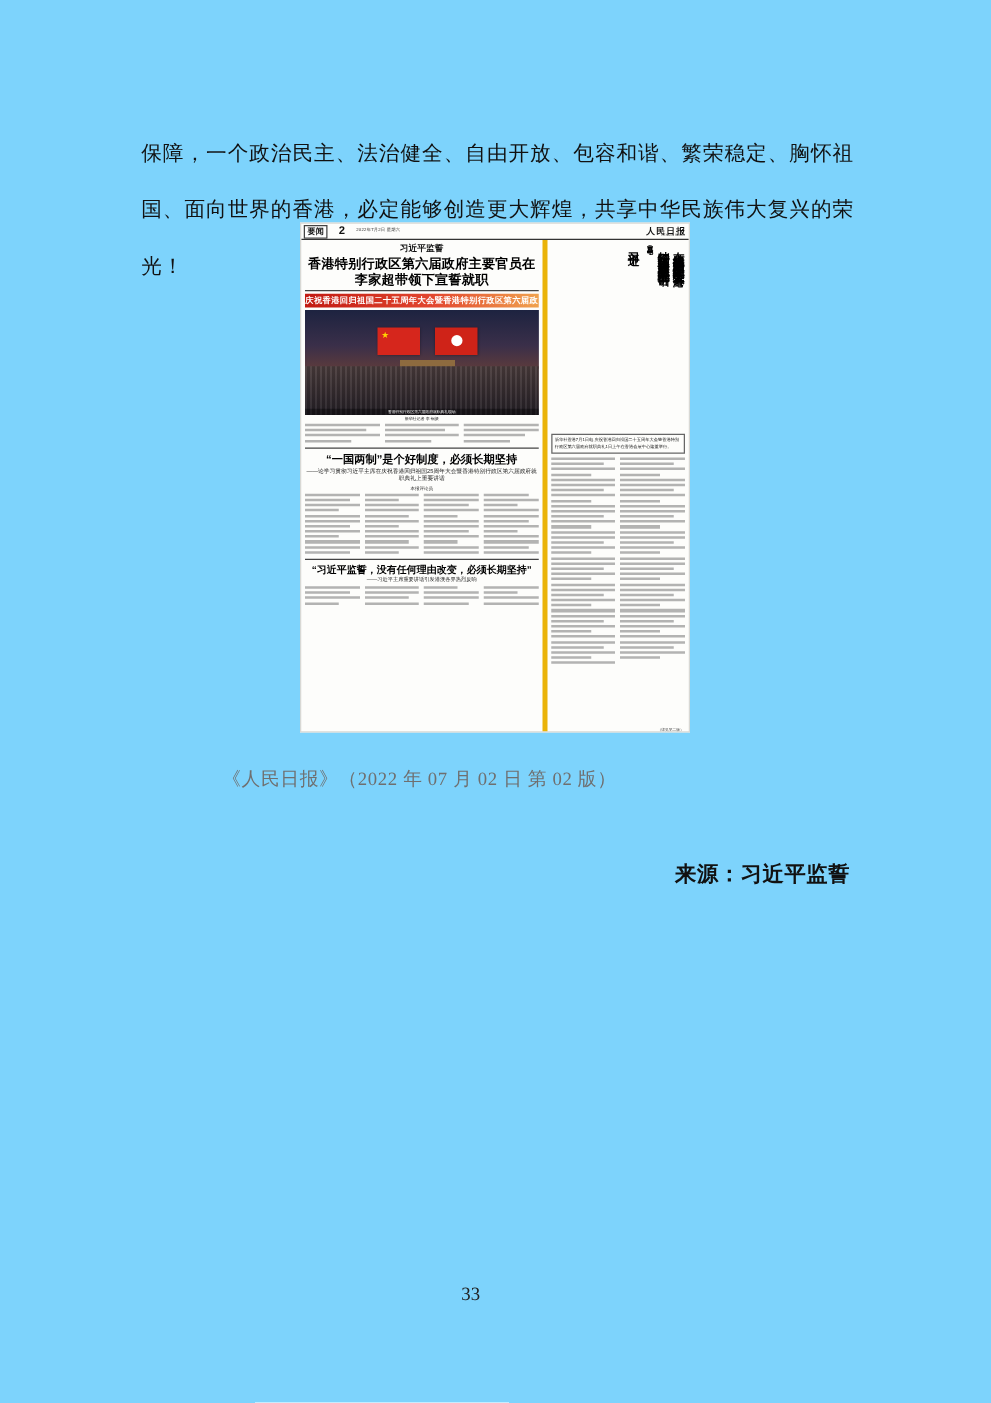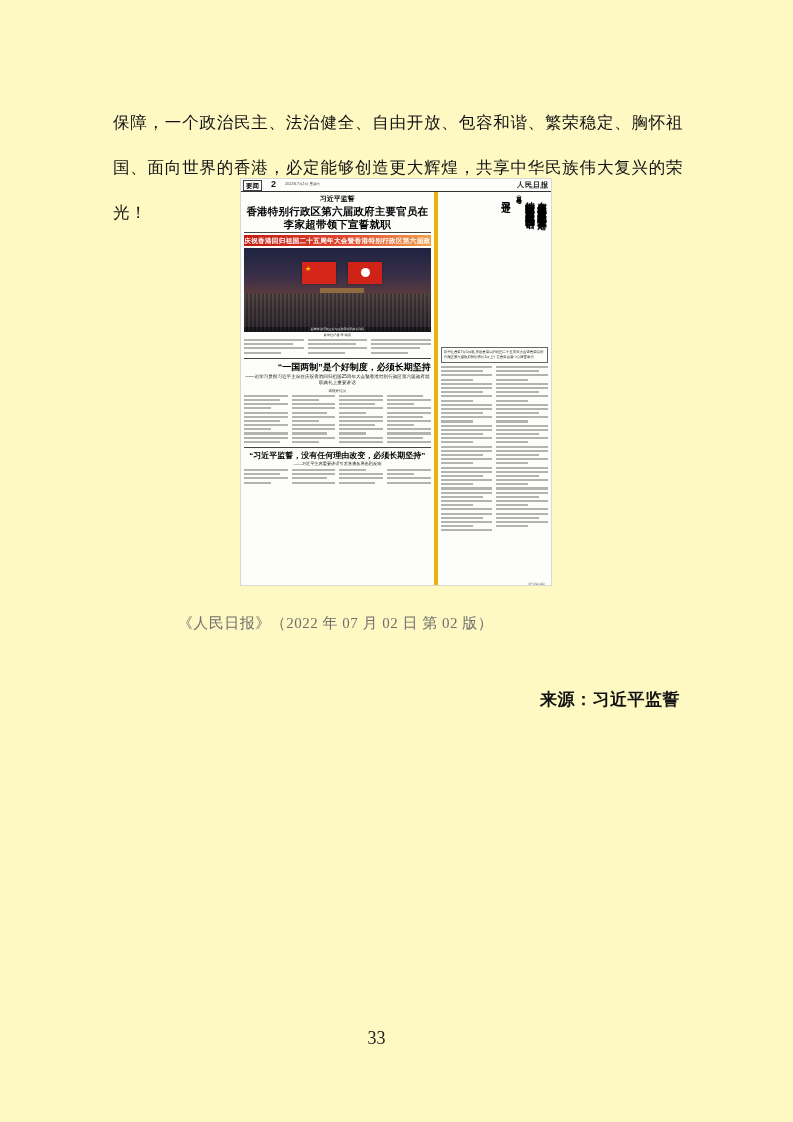--- a/index.html
+++ b/index.html
@@ -13,21 +13,21 @@
     position: relative;
     font-family: "Liberation Serif", "DejaVu Serif", serif;
     color: #000;
     overflow: hidden;
   }
   .page {
     position: absolute;
     left: 0; top: 0;
     width: 793px;
     height: 1122px;
-    background: #fef9c3;
+    background: #7dd3fc;
   }
   .body-text {
     position: absolute;
     left: 113px;
     top: 100px;
     width: 570px;
     font-size: 16.5px;
     line-height: 45px;
     letter-spacing: 0.5px;
     color: #111;
@@ -209,21 +209,21 @@
     line-height: 5px;
   }
   .photo-credit {
     font-size: 3.2px;
     color: #333;
     text-align: center;
     margin-top: 1px;
   }
 
   .subhead2 {
-    text-align: right;
+    text-align: center;
     font-size: 9px;
     font-weight: bold;
     margin-top: 3px;
     line-height: 11px;
   }
   .subhead2-sub {
     text-align: center;
     font-size: 4.6px;
     color: #222;
     line-height: 6.5px;
@@ -318,21 +318,21 @@
     font-weight: bold;
     color: #111;
     letter-spacing: 0.5px;
   }
   .page-number {
     position: absolute;
     left: 0;
     top: 1028px;
     width: 753px;
     text-align: center;
-    font-size: 18px;
+    font-size: 15px;
     color: #222;
   }
 </style>
 </head>
 <body>
 
 <div class="page">
 
   <div class="body-text">
     <p>保障，一个政治民主、法治健全、自由开放、包容和谐、繁荣稳定、胸怀祖国、面向世界的香港，必定能够创造更大辉煌，共享中华民族伟大复兴的荣光！</p>

